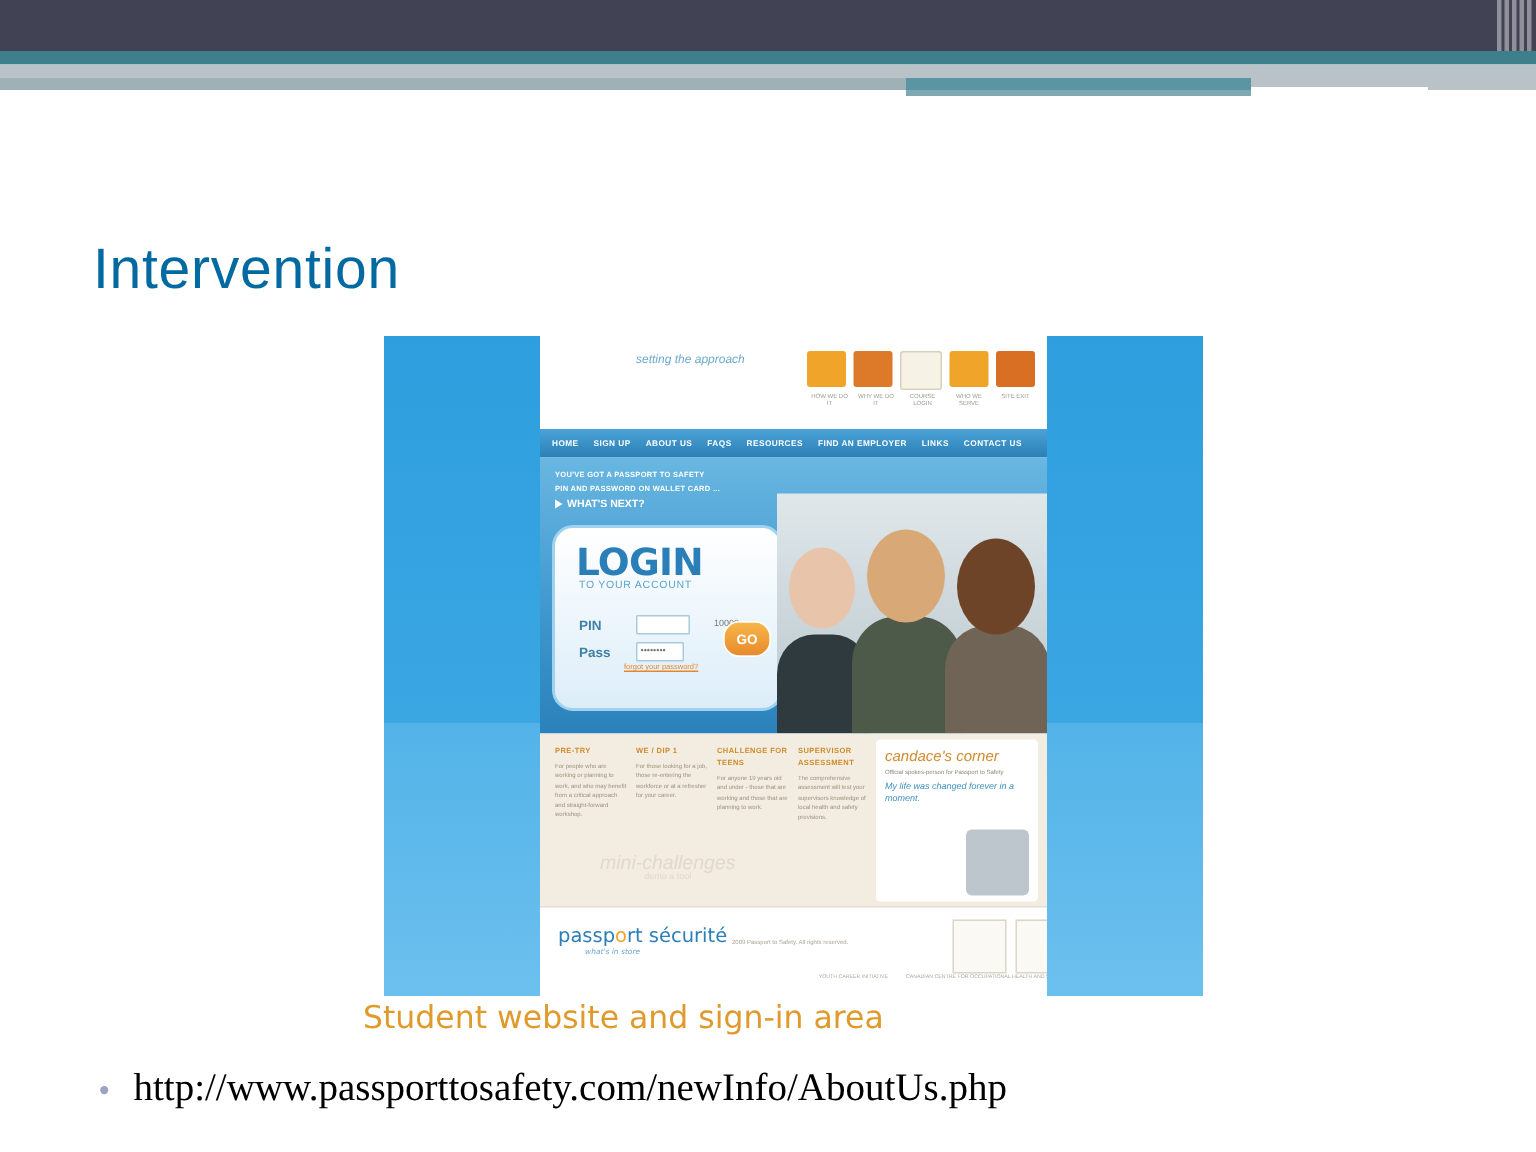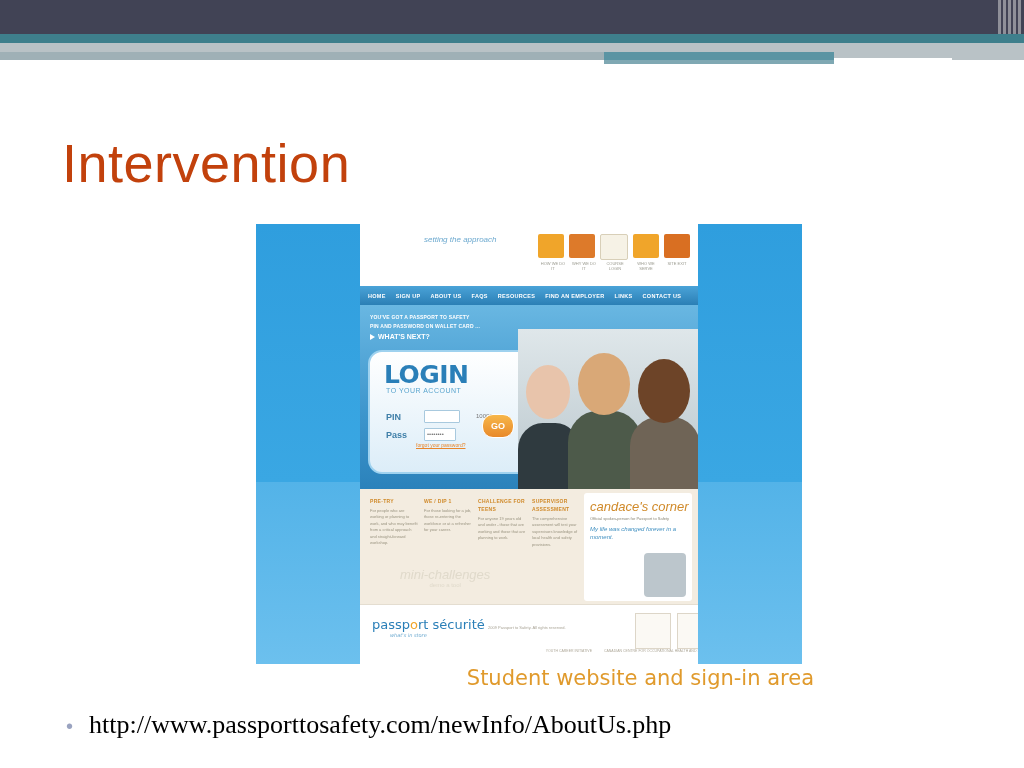--- a/index.html
+++ b/index.html
@@ -90,24 +90,24 @@
     position: absolute;
     top: 58px; left: 834px;
     width: 118px;
     height: 3px;
     background: #ffffff;
   }
 
   
   .slide-title {
     position: absolute;
-    top: 134px;
+    top: 160px;
     left: 62px;
-    font-size: 54px;
-    color: #c2410c;
+    font-size: 38px;
+    color: #0369a1;
     font-weight: normal;
     letter-spacing: 0.5px;
     line-height: 1.1;
   }
 
   
   .figure {
     position: absolute;
     top: 224px;
     left: 256px;
@@ -244,21 +244,20 @@
     margin-right: 3px;
     vertical-align: middle;
   }
   .login-box {
     position: absolute;
     top: 45px; left: 8px;
     width: 150px; height: 120px;
     background: linear-gradient(180deg,#ffffff 0%, #dcedf8 100%);
     border: 2px solid #9fd2ef;
     border-radius: 14px;
-    padding-left: 25px;
   }
   .login-title {
     position: absolute;
     top: 8px; left: 14px;
     font-size: 25px;
     color: #2a7fb8;
     font-weight: bold;
     letter-spacing: -0.5px;
     font-family: "DejaVu Sans", sans-serif;
   }
@@ -381,21 +380,21 @@
   }
   .candace {
     position: absolute;
     top: 4px; right: 6px;
     width: 108px; height: 108px;
     background: #ffffff;
     border-radius: 3px;
   }
   .candace h4 {
     margin: 6px 0 2px 6px;
-    font-size: 13px;
+    font-size: 10px;
     color: #d08a2a;
     font-style: italic;
     font-weight: normal;
   }
   .candace p {
     margin: 0 6px 3px 6px;
     font-size: 4px;
     color: #8c8878;
     line-height: 1.5;
   }
@@ -460,23 +459,23 @@
     font-size: 3.5px;
     color: #b0aa9b;
     display: flex;
     gap: 12px;
   }
 
   
   .caption {
     position: absolute;
     top: 666px;
-    left: 268px;
+    left: 242px;
     width: 546px;
-    text-align: right;
+    text-align: left;
     font-size: 21px;
     color: #e09a2c;
     font-family: "DejaVu Sans", sans-serif;
   }
 
   
   .bullet-row {
     position: absolute;
     top: 710px;
     left: 66px;

